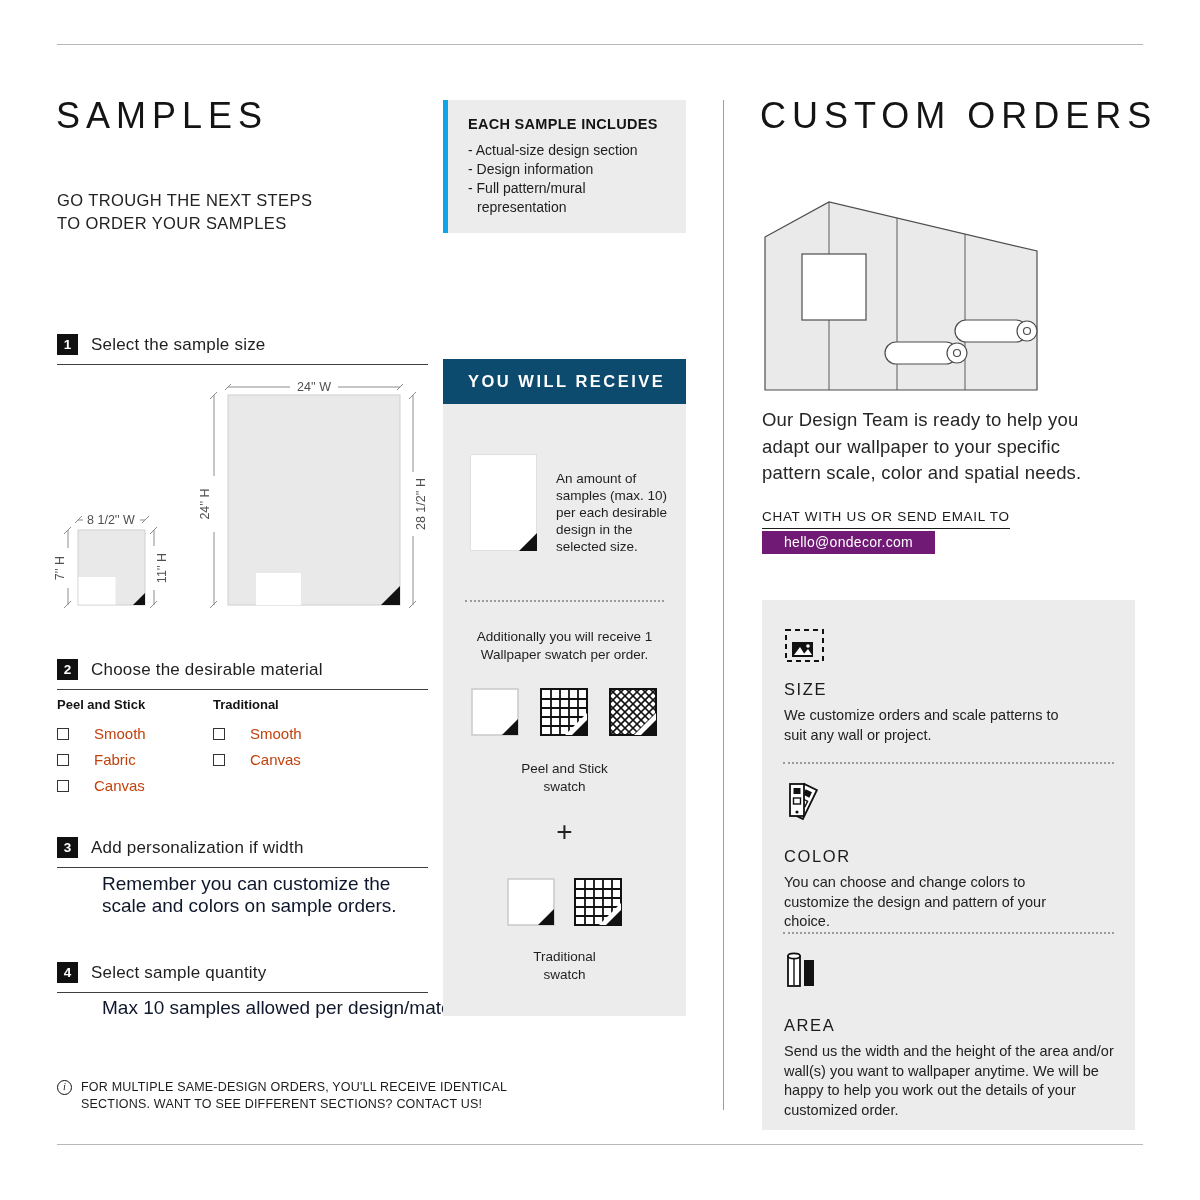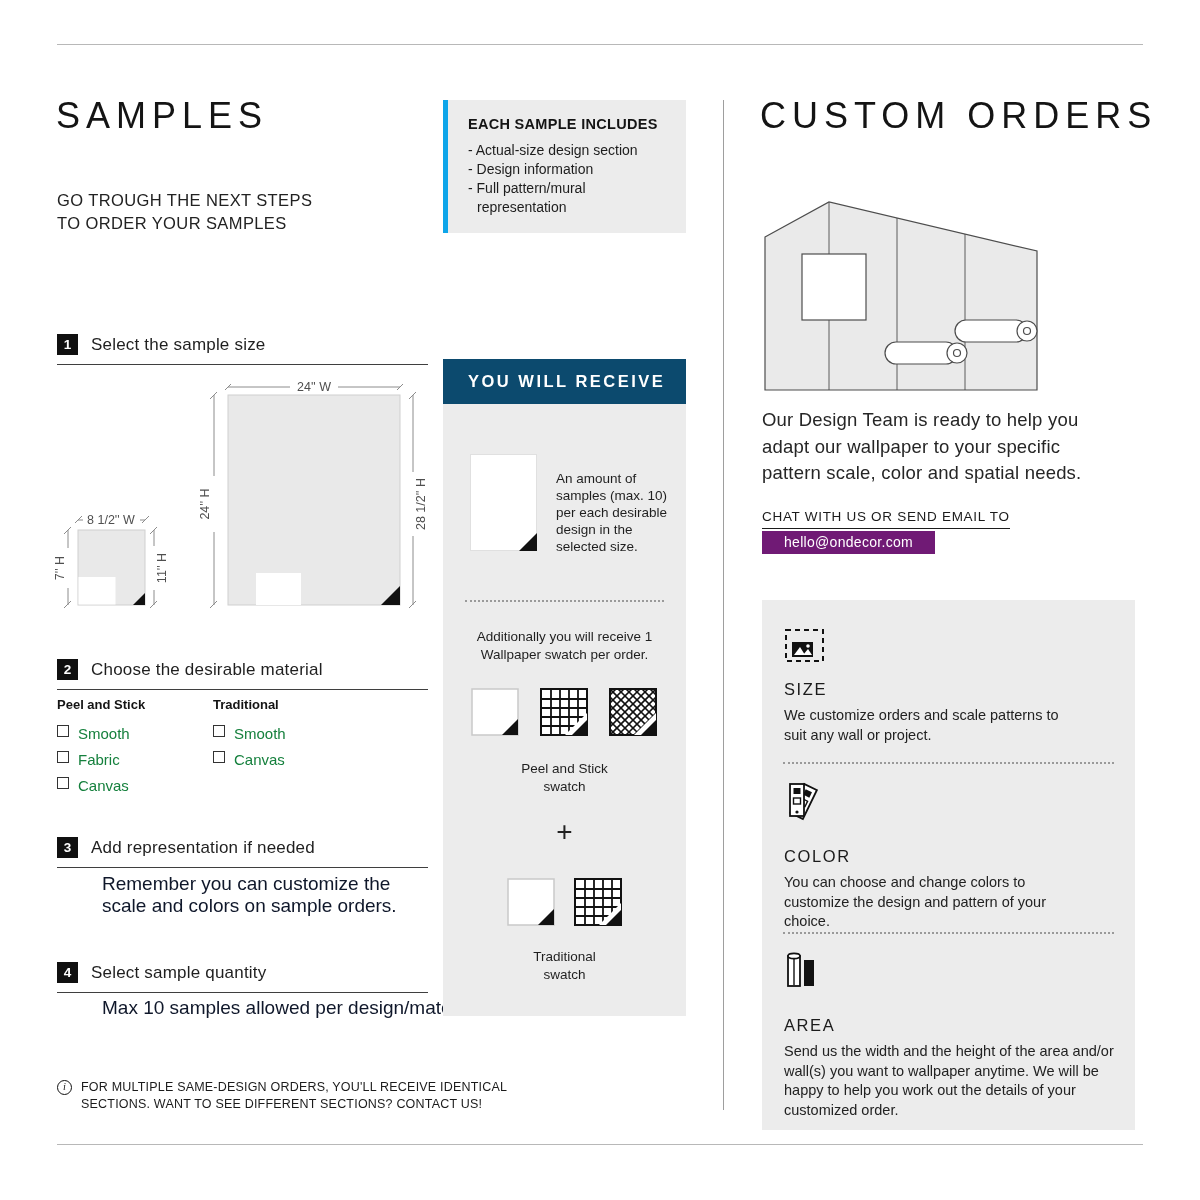--- a/index.html
+++ b/index.html
@@ -12,21 +12,21 @@
 
   .big-title { font-size:36px; font-weight:500; letter-spacing:6px; color:#141414; white-space:nowrap; }
   .intro { font-size:16.5px; line-height:23px; letter-spacing:0.4px; color:#222; }
 
   .step { display:flex; align-items:center; gap:13px; padding-bottom:9px; border-bottom:1px solid #3f3f3f; }
   .step-num { width:21px; height:21px; background:#101010; color:#fff; font-size:13.5px; font-weight:700;
               display:flex; align-items:center; justify-content:center; flex:0 0 auto; }
   .step-label { font-size:17px; color:#1f1f1f; letter-spacing:0.2px; }
 
   .mat-title { font-size:13px; font-weight:700; margin-bottom:13px; color:#141414; }
-  .opt { display:flex; align-items:flex-start; gap:9px; font-size:15px; margin-bottom:9px; color:#15803d; }
+  .opt { display:flex; align-items:center; gap:25px; font-size:15px; margin-bottom:9px; color:#c2410c; }
   .cbox { width:12px; height:12px; border:1.2px solid #333; background:#fff; flex:0 0 auto; }
 
   .note { font-size:19px; line-height:21.5px; color:#0f172a;margin-left:45px; }
 
   .footnote { display:flex; gap:9px; font-size:12.5px; line-height:16.5px; letter-spacing:0.2px; color:#1b1b1b; }
   .info-i { width:15px; height:15px; border:1.2px solid #111; border-radius:50%; font-size:10.5px; font-style:italic;
             font-family:"Liberation Serif", serif; display:flex; align-items:center; justify-content:center;
             flex:0 0 auto; margin-top:1px; }
 
   .includes { background:#ececec; border-left:5px solid #0ea5e9; padding:16px 12px 16px 20px; width:243px; }
@@ -147,21 +147,21 @@
       <span>Smooth</span>
     </div>
     <div class="opt">
       <span class="cbox"></span>
       <span>Canvas</span>
     </div>
   </div>
 
   <div class="abs step" style="left:57px;top:837px;width:371px">
     <span class="step-num">3</span>
-    <span class="step-label">Add representation if needed</span>
+    <span class="step-label">Add personalization if width</span>
   </div>
   <div class="abs note" style="left:57px;top:873px;width:300px">Remember you can customize the scale and colors on sample orders.</div>
 
   <div class="abs step" style="left:57px;top:962px;width:371px">
     <span class="step-num">4</span>
     <span class="step-label">Select sample quantity</span>
   </div>
   <div class="abs note" style="left:57px;top:997px;width:390px">Max 10 samples allowed per design/material.</div>
 
   <div class="abs footnote" style="left:57px;top:1079px;width:480px">

